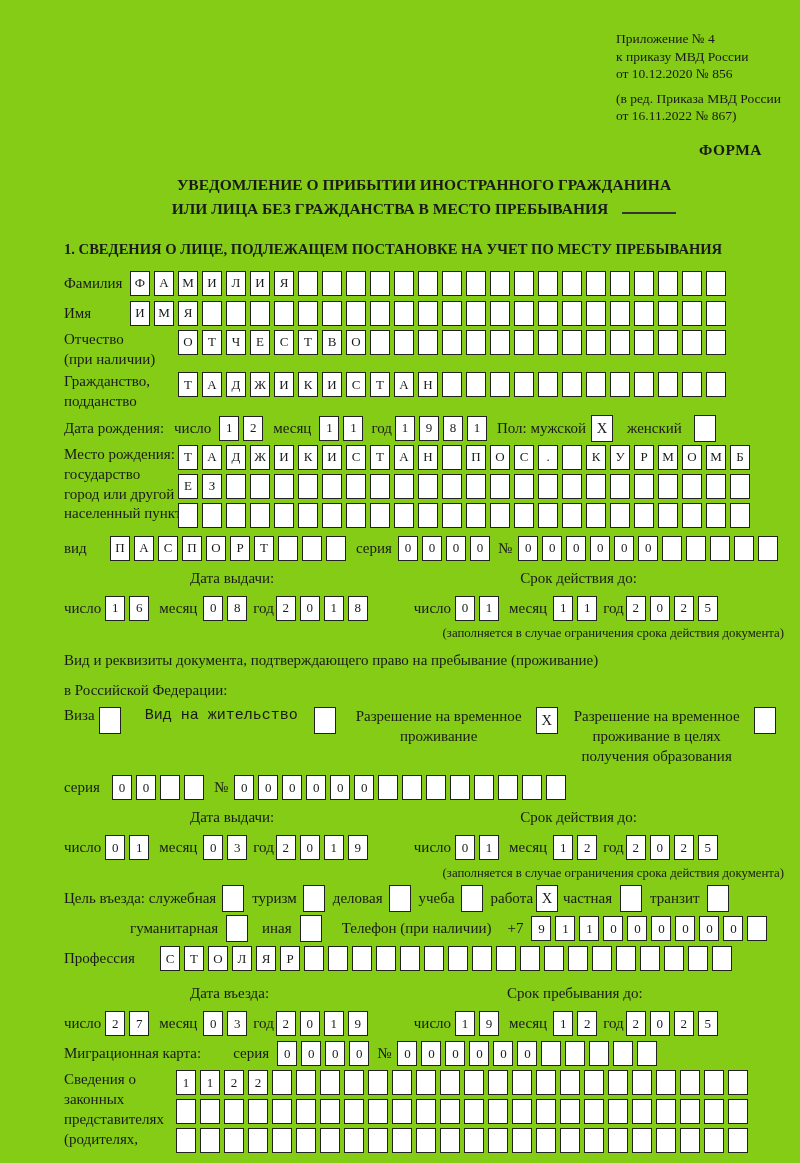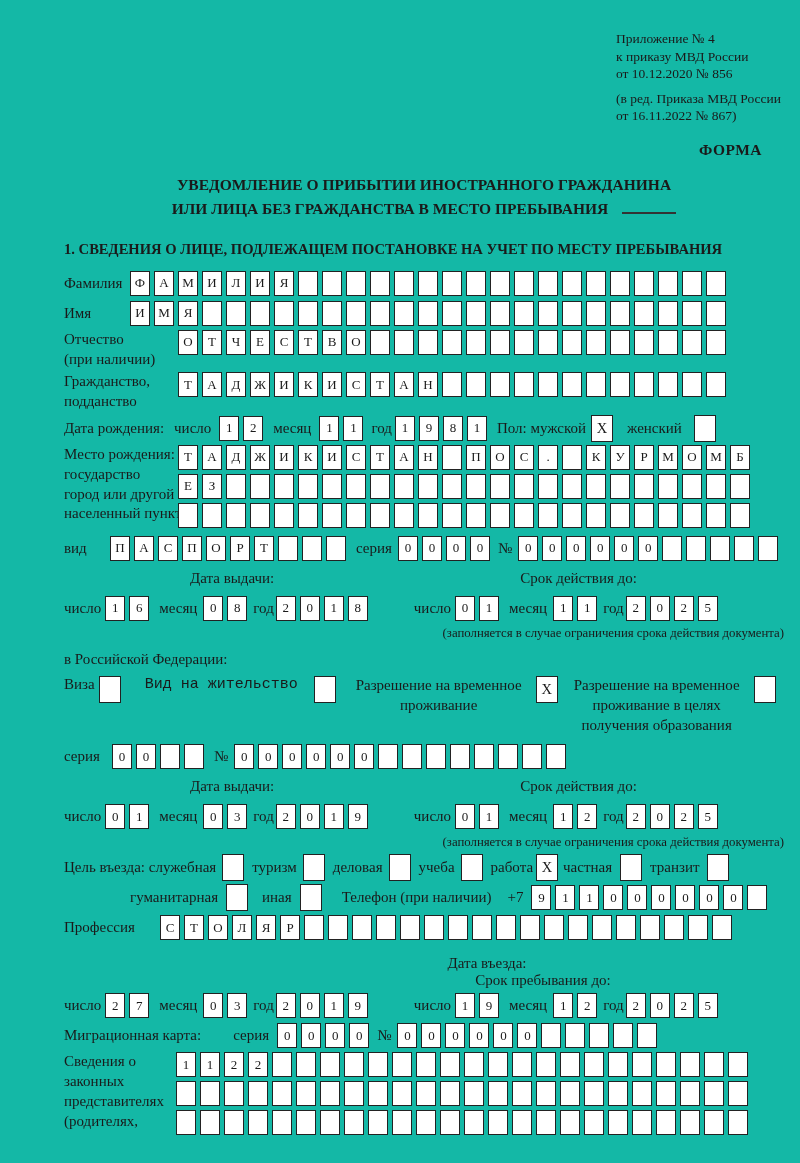--- a/index.html
+++ b/index.html
@@ -2,21 +2,21 @@
 <html><head>
 <meta charset="utf-8">
 <style>
   * { margin:0; padding:0; box-sizing:border-box; }
   html,body { background:#ffffff; }
   body {
     width:800px; height:1163px;
     font-family:"Liberation Serif", serif;
     color:#1a1a1a;
   }
-  .page { width:800px; height:1163px; padding:30px 16px 10px 64px; overflow:hidden; background:#14b8a6; }
+  .page { width:800px; height:1163px; padding:30px 16px 10px 64px; overflow:hidden; background:#84cc16; }
 
   .top-right { margin-left:552px; font-size:13.5px; line-height:1.3; }
   .top-right .ref2 { margin-top:7px; }
 
   .forma { text-align:right; font-weight:bold; font-size:15.5px; margin-top:16px; padding-right:22px; letter-spacing:0.5px; }
 
   .title { text-align:center; font-weight:bold; font-size:15.5px; margin-top:14px; line-height:1.55; }
   .blank { display:inline-block; width:54px; border-bottom:2px solid #333; margin-left:14px; vertical-align:baseline; }
 
   .section-heading { font-weight:bold; font-size:14.6px; margin-top:20px; }
@@ -371,20 +371,23 @@
         <div class="seg boxes" style="margin-left: 2px;">
           <div class="cell">2</div>
           <div class="cell">0</div>
           <div class="cell">2</div>
           <div class="cell">5</div>
         </div>
       </div>
       <div class="frow r-right">
         <div class="seg note">(заполняется в случае ограничения срока действия документа)</div>
       </div>
+      <div class="frow" style="margin-top: 4px;">
+        <div class="seg txt">Вид и реквизиты документа, подтверждающего право на пребывание (проживание)</div>
+      </div>
       <div class="frow">
         <div class="seg txt">в Российской Федерации:</div>
       </div>
       <div class="frow" style="align-items: flex-start; margin-top: 2px;">
         <div class="seg txt">Виза</div>
         <div class="cell check" style="margin-left: 4px;"></div>
         <div class="seg txt" style="margin-left: 24px; font-family: Liberation Mono, monospace;">Вид на жительство</div>
         <div class="cell check" style="margin-left: 16px;"></div>
         <div class="seg stack" style="text-align: center; margin-left: 20px;">
           <div class="stack-line">Разрешение на временное</div>
@@ -525,21 +528,21 @@
           <div class="cell"></div>
           <div class="cell"></div>
           <div class="cell"></div>
           <div class="cell"></div>
           <div class="cell"></div>
           <div class="cell"></div>
           <div class="cell"></div>
           <div class="cell"></div>
         </div>
       </div>
-      <div class="frow" style="margin-top: 14px; flex-direction: column;">
+      <div class="frow" style="margin-top: 8px;">
         <div class="seg txt" style="margin-left: 126px;">Дата въезда:</div>
         <div class="seg txt" style="margin-left: 238px;">Срок пребывания до:</div>
       </div>
       <div class="frow">
         <div class="seg txt">число</div>
         <div class="seg boxes" style="margin-left: 4px;">
           <div class="cell">2</div>
           <div class="cell">7</div>
         </div>
         <div class="seg txt" style="margin-left: 10px;">месяц</div>

